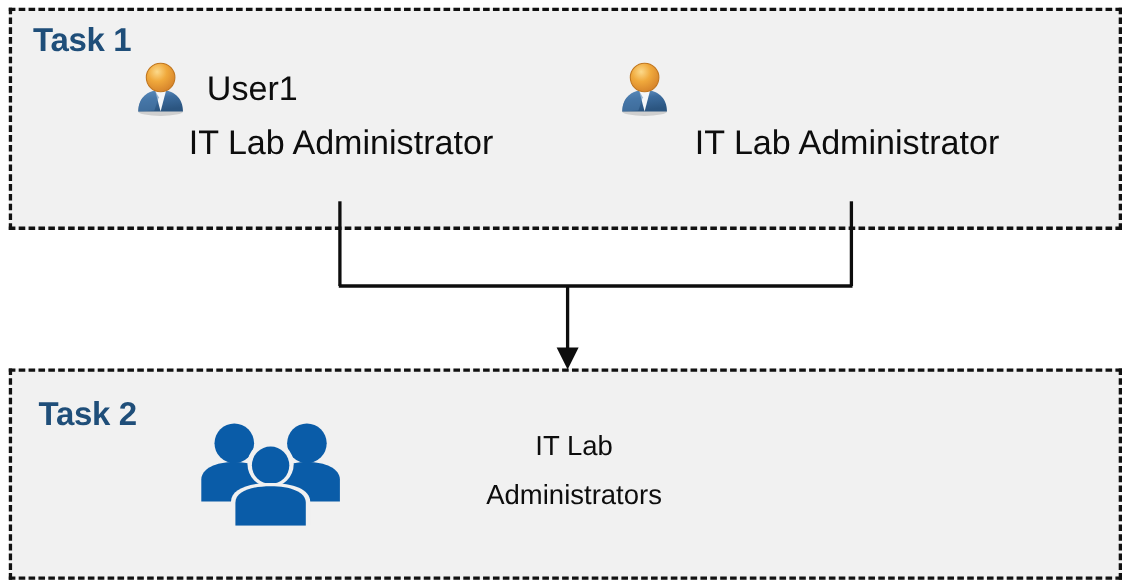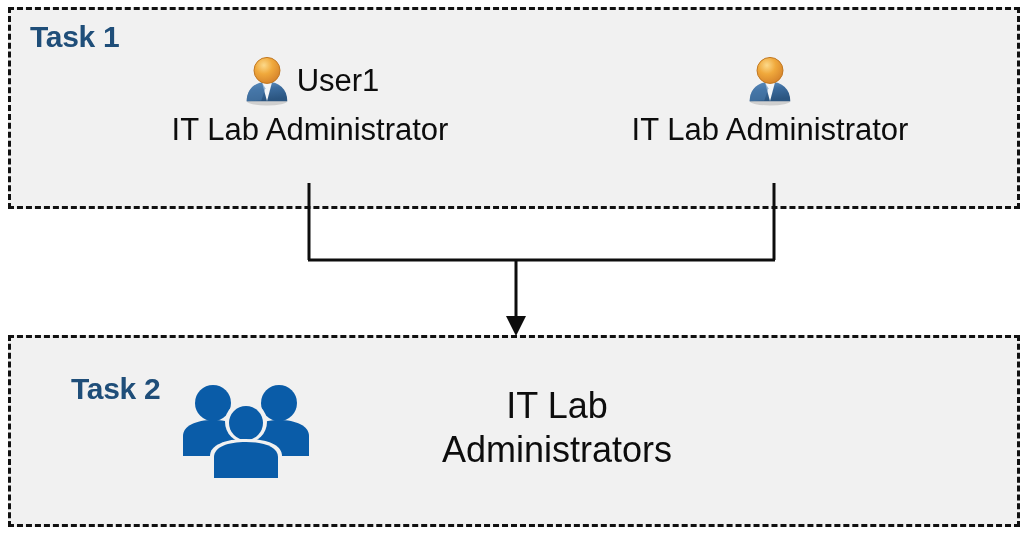--- a/index.html
+++ b/index.html
@@ -32,35 +32,35 @@
   
   .task-label {
     position: absolute;
     color: #1F4E79;
     font-weight: bold;
     font-size: 30px;
     letter-spacing: -0.3px;
     white-space: nowrap;
   }
   #task1-label { left: 30px; top: 20px; }
-  #task2-label { left: 35px; top: 372px; margin-left: 36px; }
+  #task2-label { left: 35px; top: 360px; }
 
   
   .person {
     position: absolute;
     text-align: center;
   }
   #person-user1 { left: 120px; top: 55px;  width: 380px; }
   #person-guest { left: 560px; top: 55px;  width: 420px; }
 
   .person-row {
     display: flex;
     align-items: center;
-    justify-content: center;
-    gap: 4px;
+    justify-content: flex-start;
+    gap: 16px;
   }
   .person-name,
   .person-role {
     color: #0D0D0D;
     font-size: 31px;
     line-height: 46px;
     white-space: nowrap;
   }
   .person-role { display: block; }
 
@@ -74,21 +74,21 @@
     top: 378px;
     width: 800px;
     display: flex;
     align-items: center;
     justify-content: flex-start;
     gap: 130px;
   }
   .group-icon { width: 132px; height: 100px; display: block; flex: none; }
   .group-label {
     color: #0D0D0D;
-    font-size: 36px;
+    font-size: 25px;
     line-height: 44px;
     text-align: center;
     white-space: pre-line;
   }
 
   
   #connector {
     position: absolute;
     left: 0; top: 0;
     width: 1028px; height: 534px;

